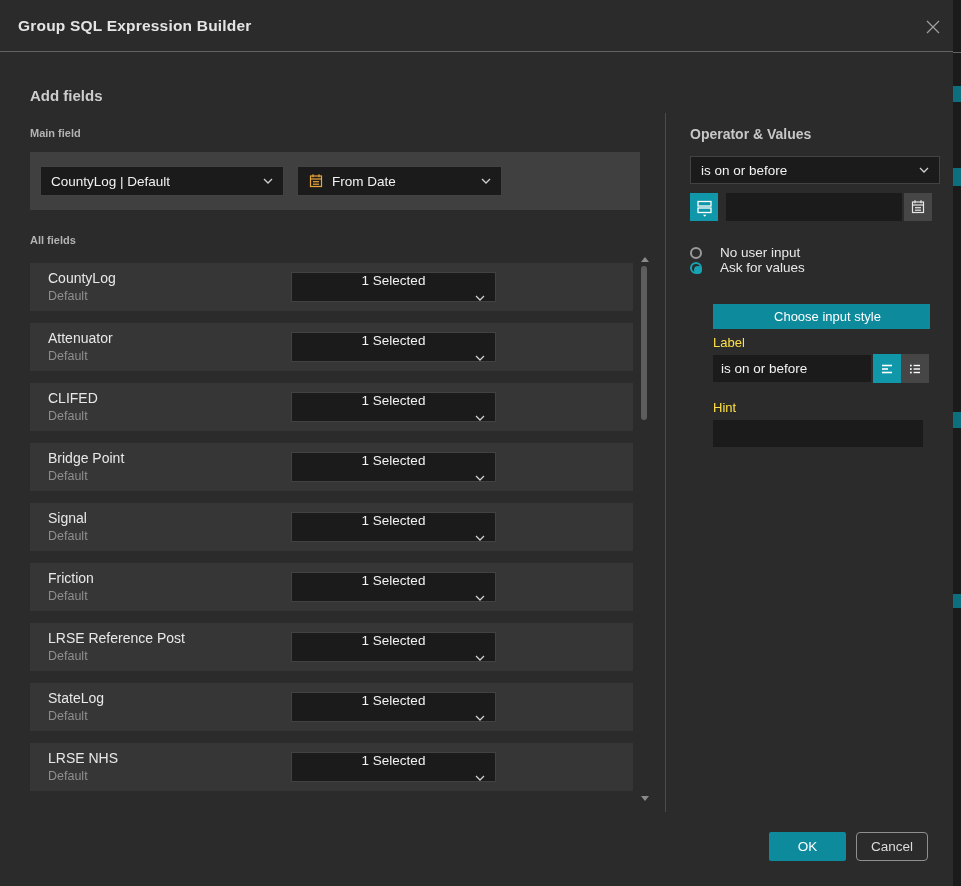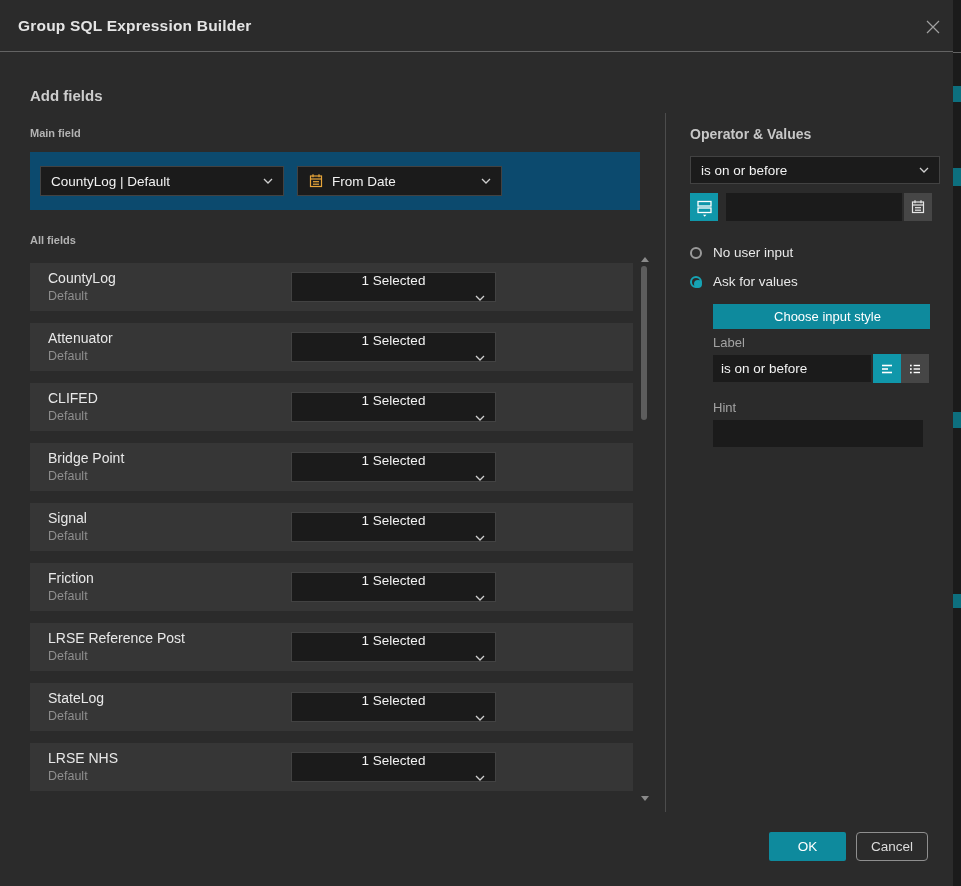--- a/index.html
+++ b/index.html
@@ -11,21 +11,21 @@
               border-bottom:1px solid #636363; display:flex; align-items:center; }
   .title { padding-left:18px; font-size:15.5px; font-weight:700; color:#e4e4e4; letter-spacing:.2px; }
   .close-btn { position:absolute; right:8px; top:15px; width:24px; height:24px; background:none; border:none;
                cursor:pointer; display:flex; align-items:center; justify-content:center; }
 
   
   .h-add { position:absolute; left:30px; top:87px; font-size:15px; font-weight:700; color:#cdcdcd; }
   .h-sub { position:absolute; font-size:11px; font-weight:700; color:#b3b3b3; }
 
   
-  .main-panel { position:absolute; left:30px; top:152px; width:610px; height:58px; background:#0c4a6e; }
+  .main-panel { position:absolute; left:30px; top:152px; width:610px; height:58px; background:#404040; }
 
   .select { display:flex; align-items:center; gap:8px; background:#1b1b1b;
             border:1px solid #424242; padding:0 10px; cursor:pointer; }
   .select .select-text { font-size:13.5px; color:#f2f2f2; white-space:nowrap; overflow:hidden; }
   .select .chev { margin-left:auto; flex:0 0 auto; display:flex; }
 
   .sel-layer  { position:absolute; left:10px; top:14px; width:244px; height:30px; }
   .sel-field  { position:absolute; left:267px; top:14px; width:205px; height:30px; }
 
   
@@ -51,33 +51,33 @@
   .h-op { position:absolute; left:690px; top:126px; font-size:14px; font-weight:700; color:#c7c7c7; }
   .sel-operator { position:absolute; left:690px; top:156px; width:250px; height:28px; }
 
   .icon-btn { display:flex; align-items:center; justify-content:center; border:none; cursor:pointer; }
   .btn-valuelist { position:absolute; left:690px; top:193px; width:28px; height:28px; background:#1097aa; }
   .value-input { position:absolute; left:726px; top:193px; width:176px; height:28px;
                  background:#1b1b1b; border:none; color:#f2f2f2; font-size:13.5px; padding:0 8px;
                  font-family:"Liberation Sans", sans-serif; }
   .btn-datepick { position:absolute; left:904px; top:193px; width:28px; height:28px; background:#464646; }
 
-  .radio-row { position:absolute; left:690px; display:flex; align-items:center; gap:11px; cursor:pointer; }
-  .radio-row-1 { top:245px; } .radio-row-2 { top:274px; }
+  .radio-row { position:absolute; left:690px; display:flex; align-items:center; gap:18px; cursor:pointer; }
+  .radio-row-1 { top:245px; } .radio-row-2 { top:260px; }
   .radio-dot { width:12px; height:12px; border-radius:50%; border:2px solid #9a9a9a; background:transparent;
                flex:0 0 auto; position:relative; }
   .radio-dot.selected { border-color:#16a3b4; }
   .radio-dot.selected::after { content:""; position:absolute; left:2px; top:2px; width:8px; height:8px;
                border-radius:50%; background:#16a3b4; }
   .radio-label { font-size:13.5px; color:#e8e8e8; }
 
   .choose-btn { position:absolute; left:713px; top:304px; width:217px; height:25px; background:#0e8a9d;
                 border:none; color:#fff; font-size:13px; cursor:pointer;
                 font-family:"Liberation Sans", sans-serif;padding-left:12px; }
-  .lbl { position:absolute; left:713px; font-size:13px; color:#a3a3a3; }
+  .lbl { position:absolute; left:713px; font-size:13px; color:#fde047; }
   .lbl-label { top:335px; } .lbl-hint { top:400px; }
   .label-input { position:absolute; left:713px; top:355px; width:158px; height:27px; background:#1b1b1b;
                  border:none; color:#f2f2f2; font-size:13.5px; padding:0 8px;
                  font-family:"Liberation Sans", sans-serif; }
   .btn-style-line { position:absolute; left:873px; top:354px; width:28px; height:29px; background:#1097aa; }
   .btn-style-list { position:absolute; left:901px; top:354px; width:28px; height:29px; background:#464646; }
   .hint-input { position:absolute; left:713px; top:420px; width:210px; height:27px; background:#1b1b1b;
                 border:none; color:#f2f2f2; font-size:13.5px; padding:0 8px;
                 font-family:"Liberation Sans", sans-serif; }
 

